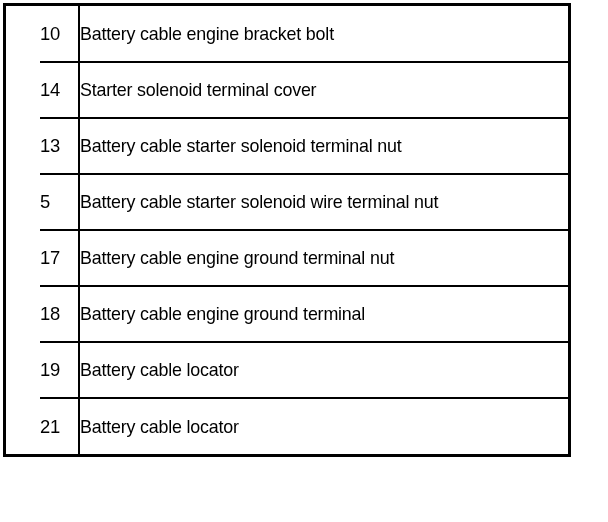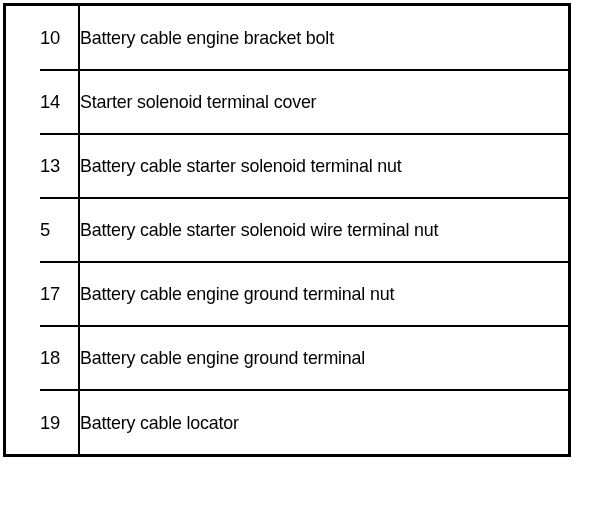--- a/index.html
+++ b/index.html
@@ -119,16 +119,20 @@
         <td class="ref-cell"><span class="glyphs">18</span></td>
         <td class="desc-cell"><span class="glyphs">Battery cable engine ground terminal</span></td>
       </tr>
 
       <tr>
         <td class="ref-cell"><span class="glyphs">19</span></td>
         <td class="desc-cell"><span class="glyphs">Battery cable locator</span></td>
       </tr>
 
 
+      <tr>
+        <td class="ref-cell"><span class="glyphs">21</span></td>
+        <td class="desc-cell"><span class="glyphs">Battery cable locator</span></td>
+      </tr>
 
     </tbody>
   </table>
 </div>
 
 </body></html>

